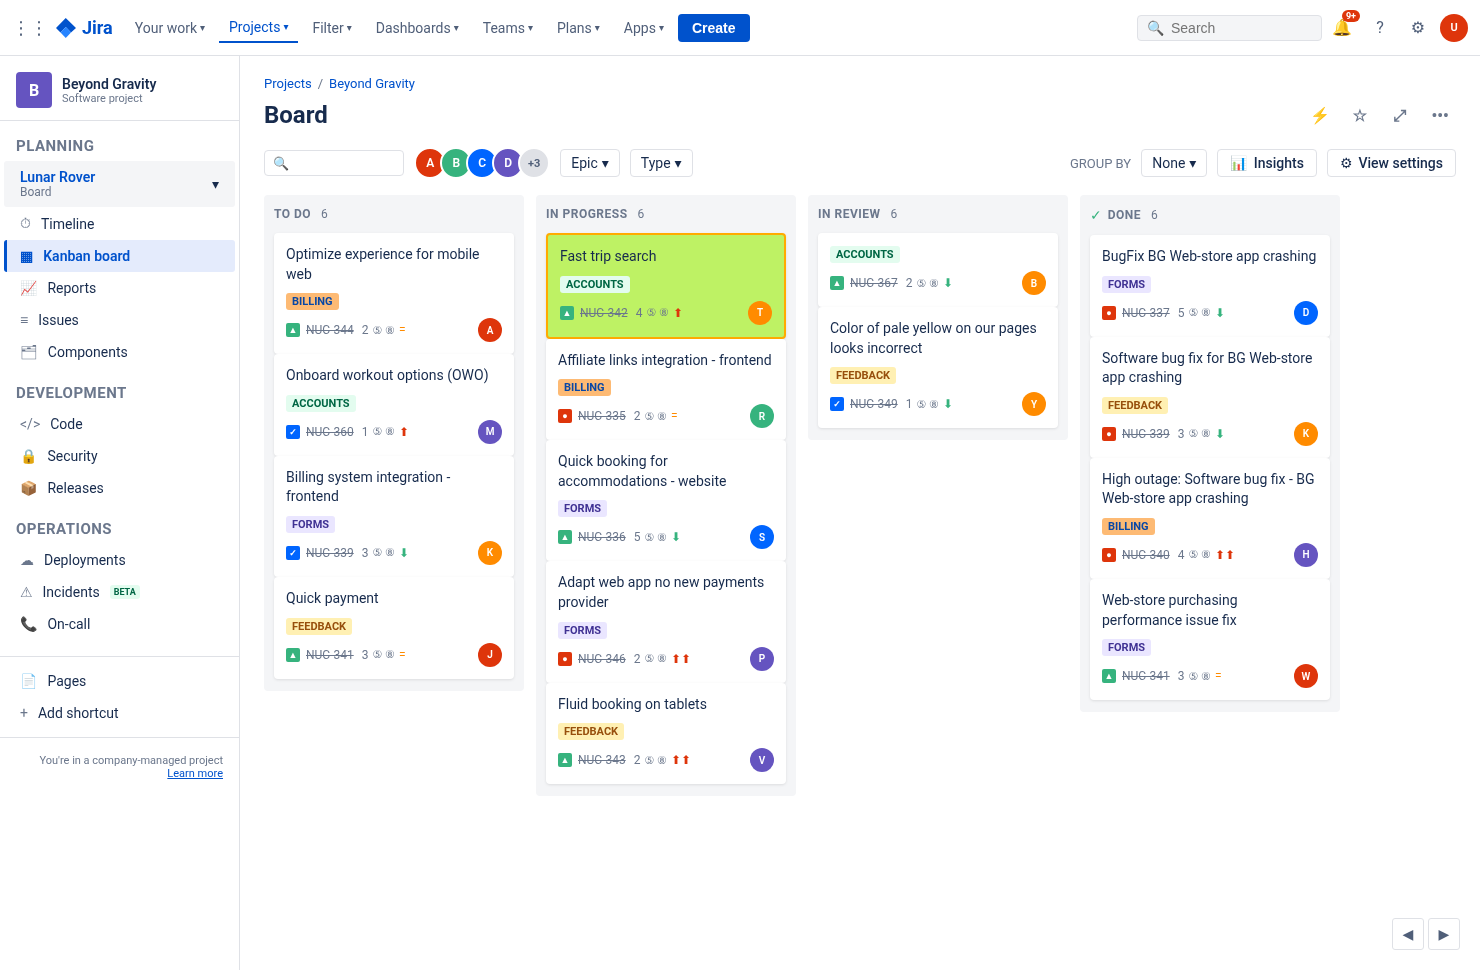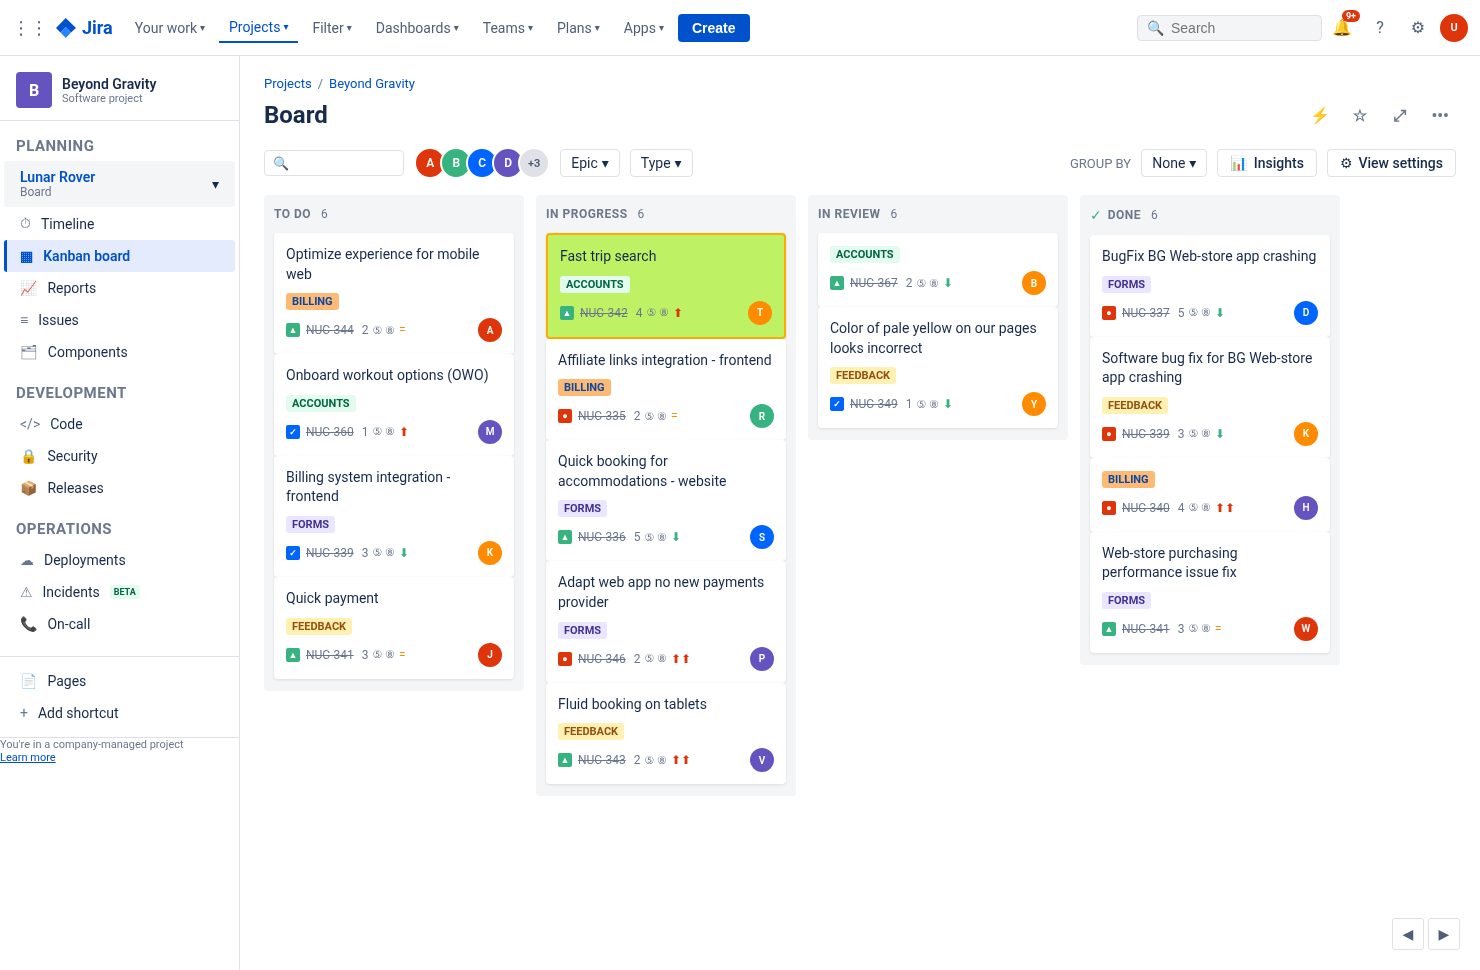--- a/index.html
+++ b/index.html
@@ -31,21 +31,21 @@
     .project-type { font-size: 11px; color: #6b778c; }
     .sidebar-section-label { font-size: 15px; font-weight: 700; color: #6b778c; text-transform: uppercase; letter-spacing: 0.5px; padding: 16px 16px 6px; }
     .sidebar-item { display: flex; align-items: center; gap: 10px; padding: 8px 16px; cursor: pointer; color: #172b4d; font-size: 14px; border-radius: 3px; margin: 0 4px; }
     .sidebar-item.active { background: #e4ebfc; color: #0052cc; font-weight: 600; border-left: 3px solid #0052cc; padding-left: 13px; }
     .sidebar-item .si-icon { font-size: 14px; color: #6b778c; }
     .sidebar-item.active .si-icon { color: #0052cc; }
     .lunar-rover { display: flex; align-items: center; justify-content: space-between; padding: 8px 16px; cursor: pointer; background: #f4f5f7; margin: 0 4px; border-radius: 3px; }
     .lunar-rover-left { display: flex; flex-direction: column; }
     .lunar-rover-name { font-weight: 600; font-size: 14px; color: #0052cc; }
     .lunar-rover-sub { font-size: 12px; color: #6b778c; }
-    .sidebar-footer { border-top: 1px solid #dfe1e6; margin-top: 8px; font-size: 11px; color: #6b778c; text-align: left; }
+    .sidebar-footer { padding: 16px; border-top: 1px solid #dfe1e6; margin-top: 8px; font-size: 11px; color: #6b778c; text-align: right; }
     .sidebar-footer a { color: #0052cc; cursor: pointer; text-decoration: underline; }
     .beta-badge { background: #e3fcef; color: #006644; font-size: 9px; font-weight: 700; padding: 2px 4px; border-radius: 3px; text-transform: uppercase; }
 
     
     .main { margin-left: 240px; margin-top: 56px; padding: 20px 24px; height: calc(100vh - 56px); overflow-y: auto; background: #fff; }
     .breadcrumb { display: flex; align-items: center; gap: 6px; font-size: 13px; color: #6b778c; margin-bottom: 8px; }
     .breadcrumb a { color: #0052cc; cursor: pointer; }
     .page-title { font-size: 24px; font-weight: 700; color: #172b4d; margin-bottom: 16px; display: flex; align-items: center; justify-content: space-between; }
     .page-title-actions { display: flex; align-items: center; gap: 8px; }
     .title-icon-btn { width: 32px; height: 32px; display: flex; align-items: center; justify-content: center; border-radius: 3px; cursor: pointer; color: #6b778c; font-size: 16px; }
@@ -471,21 +471,21 @@
         <div class="card"><div class="card-title">Software bug fix for BG Web-store app crashing</div><div class="card-label label-feedback">FEEDBACK</div><div class="card-footer">
             <span class="card-issue-icon issue-bug">●</span>
             <span class="card-issue-id">NUC-339</span>
             <span class="card-meta">
               <span class="card-num">3</span>
               <span class="card-icon-sm"> ⑤ ⑧</span>
               <span class="priority-icon priority-low">⬇</span>
             </span>
             <div class="card-avatar" style="background: rgb(255, 139, 0);">K</div>
           </div></div>
-        <div class="card"><div class="card-label label-billing">BILLING</div><div class="card-footer">
+        <div class="card"><div class="card-title">High outage: Software bug fix - BG Web-store app crashing</div><div class="card-label label-billing">BILLING</div><div class="card-footer">
             <span class="card-issue-icon issue-bug">●</span>
             <span class="card-issue-id">NUC-340</span>
             <span class="card-meta">
               <span class="card-num">4</span>
               <span class="card-icon-sm"> ⑤ ⑧</span>
               <span class="priority-icon priority-highest">⬆⬆</span>
             </span>
             <div class="card-avatar" style="background: rgb(101, 84, 192);">H</div>
           </div></div>
         <div class="card"><div class="card-title">Web-store purchasing performance issue fix</div><div class="card-label label-forms">FORMS</div><div class="card-footer">

